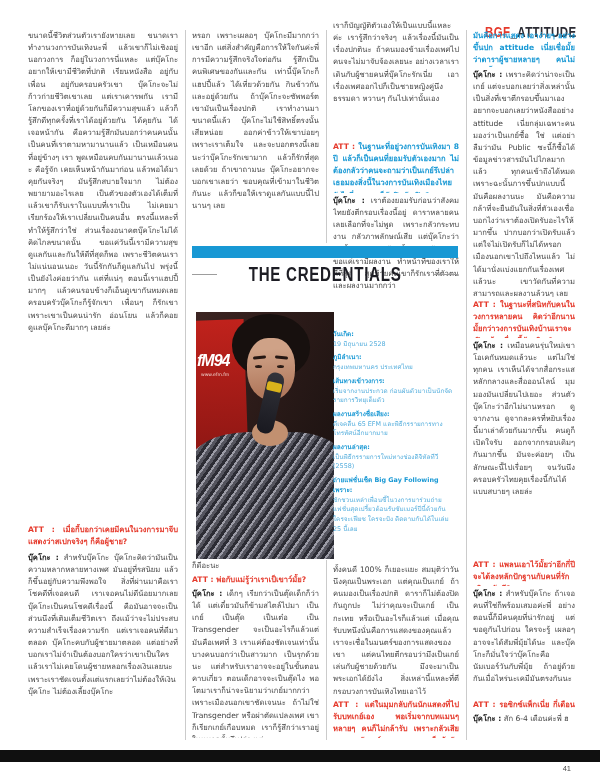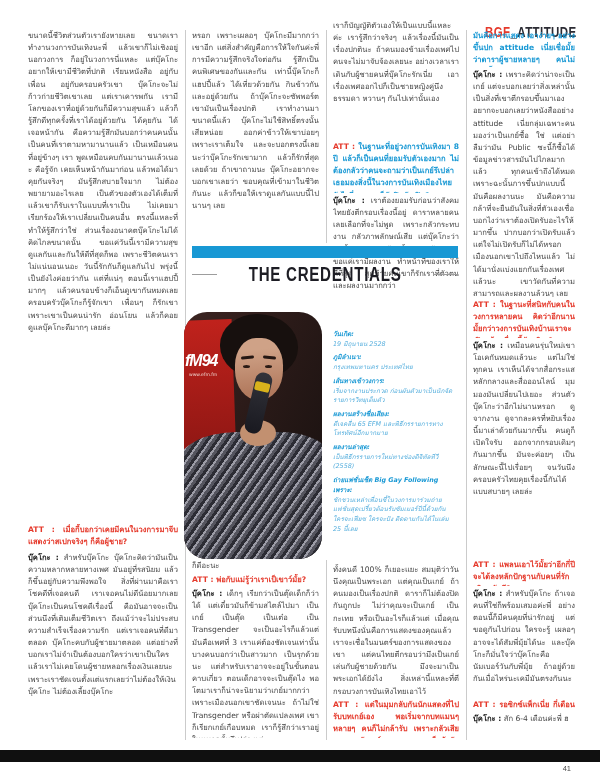--- a/index.html
+++ b/index.html
@@ -24,22 +24,22 @@
   .bluehead{color:#1898d4;font-weight:700;}
   
   .vrule{position:absolute;width:1px;background:#cbcbcb;}
   
   .blue-bar{position:absolute;left:192px;top:246px;width:266px;height:12px;background:#1898d4;}
   .cred-head{position:absolute;left:192px;top:260px;width:266px;height:28px;display:flex;align-items:center;}
   .cred-head .rule{flex:1;height:1px;background:#9d9d9d;}
   .cred-head .txt{font-family:"Liberation Sans",sans-serif;font-weight:700;font-size:21px;color:#1d1d24;
                   letter-spacing:1px;transform:scaleX(.72);white-space:nowrap;padding:0 2px;}
   
-  .photo{position:absolute;left:184px;top:312px;width:138px;height:247px;overflow:hidden;
-         background:linear-gradient(115deg,#3c2522 0%,#2a1a18 45%,#16100f 100%);border-radius:23px;}
+  .photo{position:absolute;left:196px;top:312px;width:138px;height:247px;overflow:hidden;
+         background:linear-gradient(115deg,#3c2522 0%,#2a1a18 45%,#16100f 100%);}
   .ph-redpanel{position:absolute;left:-4px;top:8px;width:54px;height:140px;
                background:linear-gradient(#c0221c,#8c1613);transform:rotate(-2deg);}
   .ph-logo{position:absolute;left:1px;top:40px;color:#ffffff;font-family:"Liberation Sans",sans-serif;
            font-weight:700;font-style:italic;font-size:16px;letter-spacing:-1px;}
   .ph-url{position:absolute;left:5px;top:60px;color:#efd3cd;font-size:4.5px;}
   .ph-hair{position:absolute;left:36px;top:2px;width:78px;height:64px;background:#17100e;
            border-radius:48% 52% 46% 50%;}
   .ph-face{position:absolute;left:51px;top:26px;width:48px;height:62px;
            background:linear-gradient(175deg,#cfa287 20%,#b27a5e 85%);border-radius:44% 44% 48% 48%;}
   .ph-brow{position:absolute;width:13px;height:3px;background:#241713;border-radius:2px;}
@@ -47,21 +47,21 @@
   .ph-jacket{position:absolute;left:-8px;top:120px;width:154px;height:130px;
              background:repeating-linear-gradient(125deg,#9b9ba6 0 2px,#55555f 2px 5px,#2c2c34 5px 8px);
              border-radius:40% 32% 0 0 / 26% 20% 0 0;}
   .ph-hand{position:absolute;left:56px;top:108px;width:36px;height:26px;background:#c29070;border-radius:50%;}
   .ph-mic{position:absolute;left:66px;top:60px;width:17px;height:62px;transform:rotate(13deg);
           background:linear-gradient(#33333a,#191920);border-radius:8px;}
   .ph-micband{position:absolute;left:1px;top:10px;width:15px;height:9px;background:#d9b21c;border-radius:2px;}
   
   .creds{position:absolute;left:333px;top:330px;width:124px;font-size:6.4px;line-height:9.7px;
          overflow:hidden;height:230px;overflow-wrap:anywhere;}
-  .cred-item{margin-bottom:4px;font-style:italic;}
+  .cred-item{margin-bottom:4px;}
   .cred-label{color:#1898d4;font-weight:700;}
   .cred-value{color:#55aedd;}
   
   .foot-bar{position:absolute;left:0;top:750px;width:600px;height:12px;background:#101010;}
   .pageno{position:absolute;top:764px;right:29px;font-size:7.5px;color:#4a4a4a;
           font-family:"Liberation Sans",sans-serif;margin-left:10px;}
 </style>
 </head>
 <body>
 

